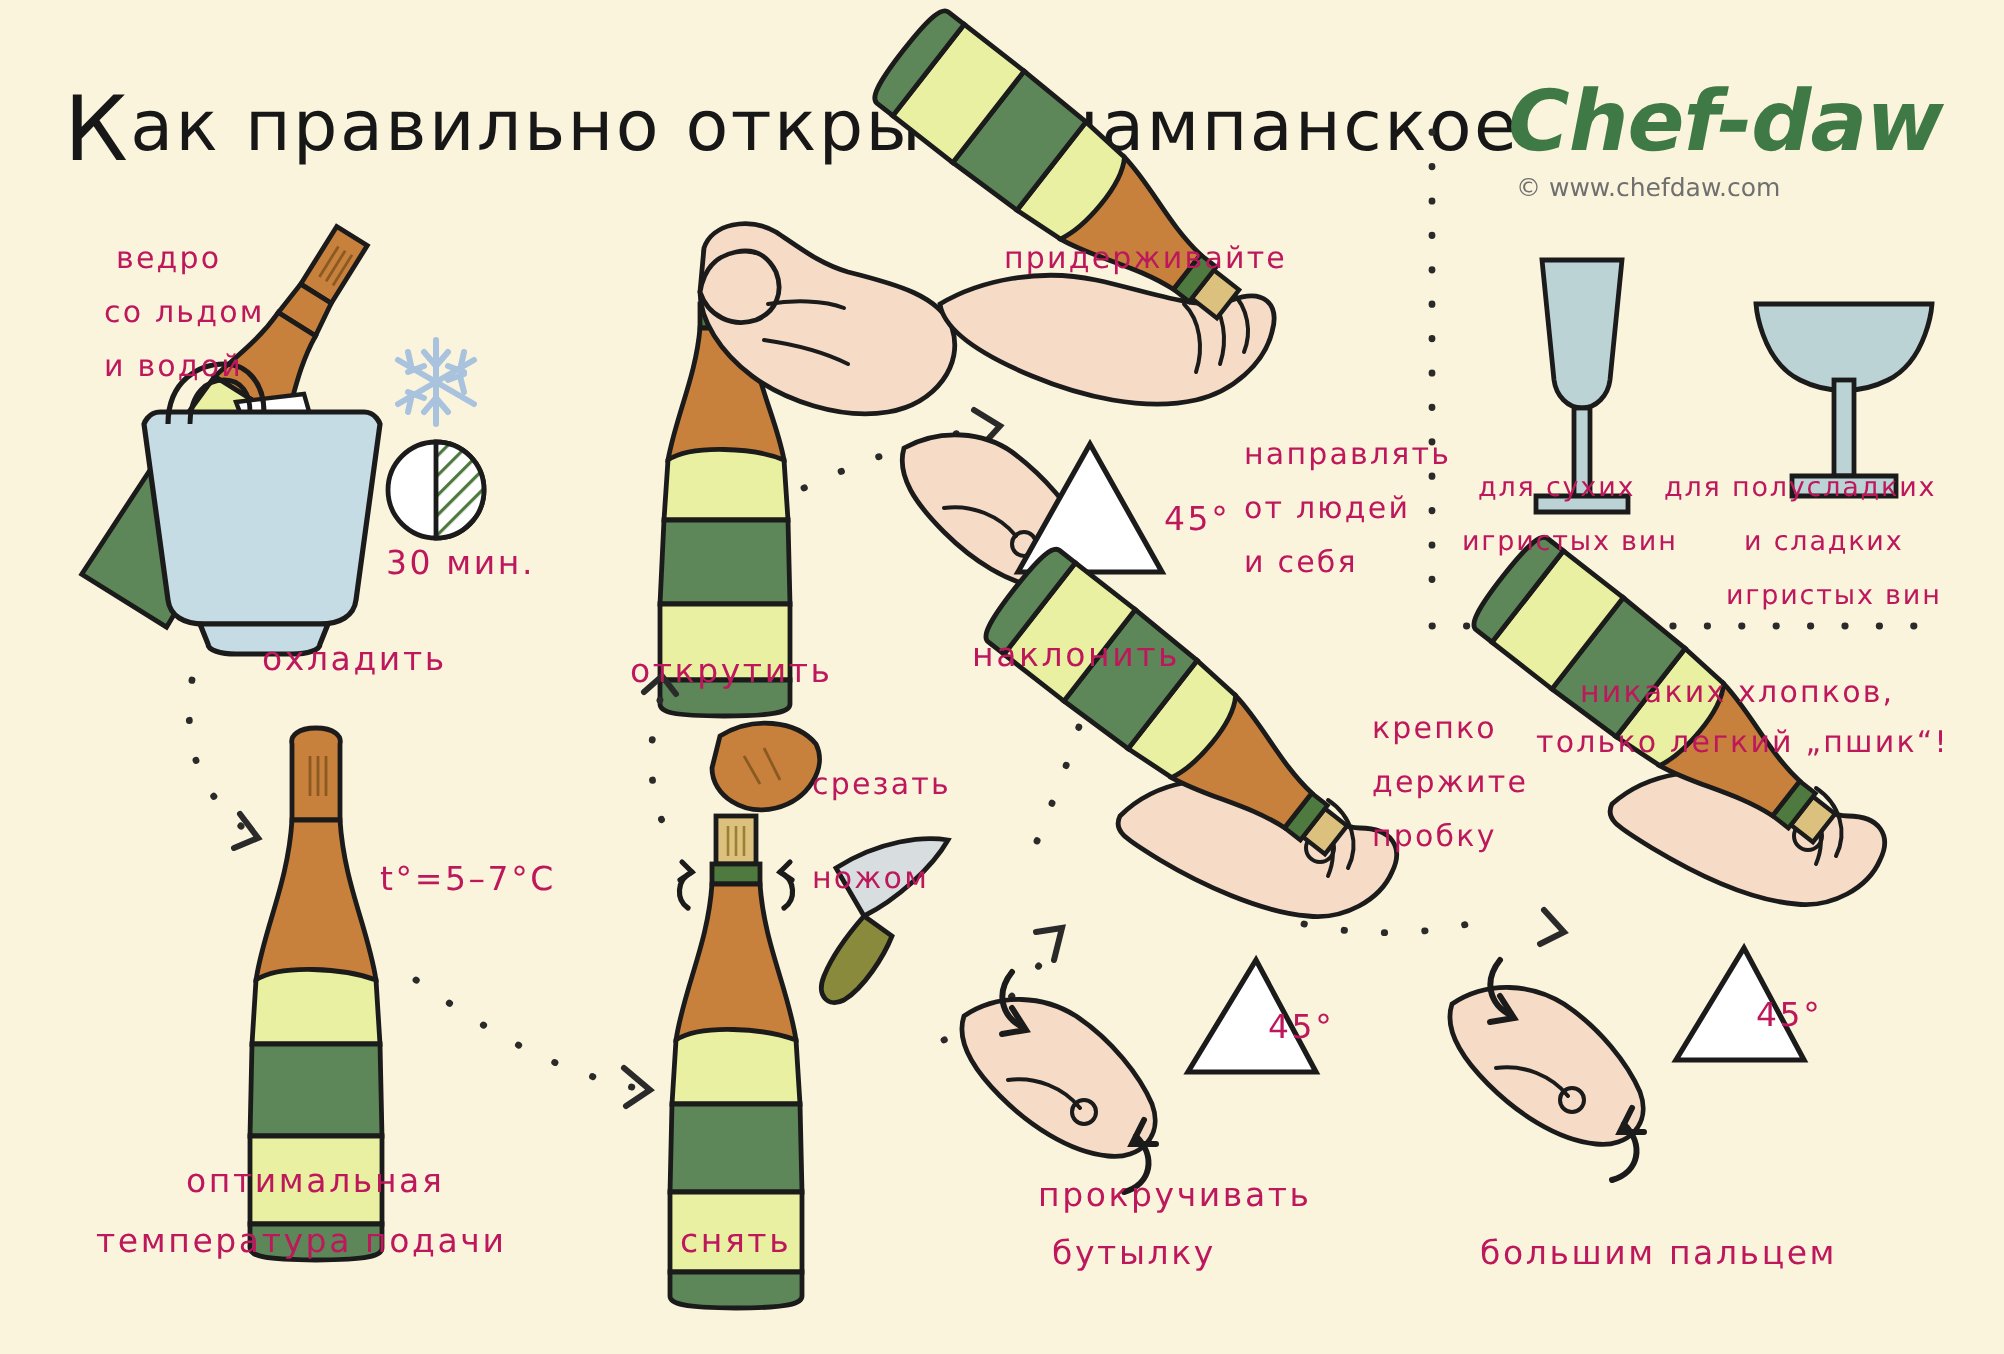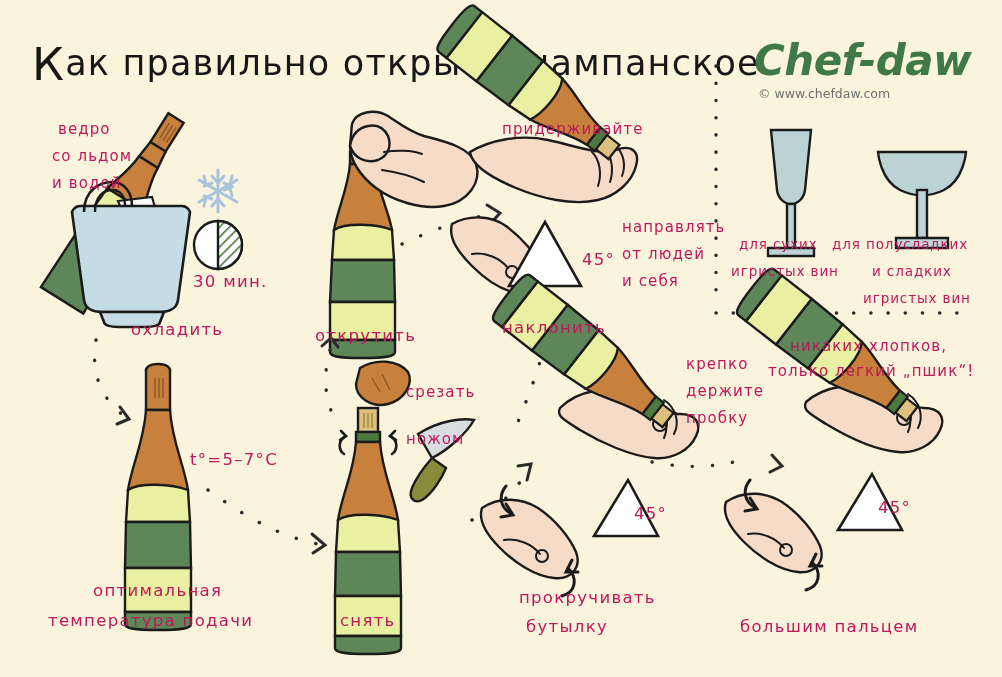--- a/index.html
+++ b/index.html
@@ -374,36 +374,36 @@
       </g>
     </g>
   </svg>
 
   <div class="txt lbl" style="left:58px;top:120px;">ведро</div>
   <div class="txt lbl" style="left:52px;top:147px;">со льдом</div>
   <div class="txt lbl" style="left:52px;top:174px;">и водой</div>
   <div class="txt lbl-b" style="left:193px;top:272px;">30 мин.</div>
   <div class="txt lbl-b" style="left:131px;top:320px;">охладить</div>
 
-  <div class="txt lbl-b" style="left:190px;top:450px;">t°=5–7°C</div>
+  <div class="txt lbl-b" style="left:190px;top:430px;">t°=5–7°C</div>
   <div class="txt lbl-b" style="left:93px;top:581px;">оптимальная</div>
   <div class="txt lbl-b" style="left:48px;top:611px;">температура подачи</div>
 
   <div class="txt lbl" style="left:406px;top:383px;">срезать</div>
   <div class="txt lbl" style="left:406px;top:410px;margin-top:20px;">ножом</div>
   <div class="txt lbl-b" style="left:340px;top:611px;">снять</div>
 
   <div class="txt lbl-b" style="left:315px;top:306px;margin-top:20px;">открутить</div>
 
   <div class="txt lbl" style="left:502px;top:120px;">придерживайте</div>
   <div class="txt lbl" style="left:622px;top:218px;">направлять</div>
   <div class="txt lbl" style="left:622px;top:245px;">от людей</div>
   <div class="txt lbl" style="left:622px;top:272px;">и себя</div>
   <div class="txt lbl-b" style="left:582px;top:250px;">45°</div>
-  <div class="txt lbl-b" style="left:486px;top:318px;margin-left:16px;">наклонить</div>
+  <div class="txt lbl-b" style="left:486px;top:318px;">наклонить</div>
 
   <div class="txt lbl" style="left:686px;top:355px;">крепко</div>
   <div class="txt lbl" style="left:686px;top:382px;">держите</div>
   <div class="txt lbl" style="left:686px;top:409px;">пробку</div>
   <div class="txt lbl-b" style="left:634px;top:504px;">45°</div>
   <div class="txt lbl-b" style="left:505px;top:588px;margin-left:14px;">прокручивать</div>
   <div class="txt lbl-b" style="left:526px;top:617px;">бутылку</div>
 
   <div class="txt lbl" style="left:790px;top:337px;">никаких хлопков,</div>
   <div class="txt lbl" style="left:768px;top:362px;">только легкий „пшик“!</div>

